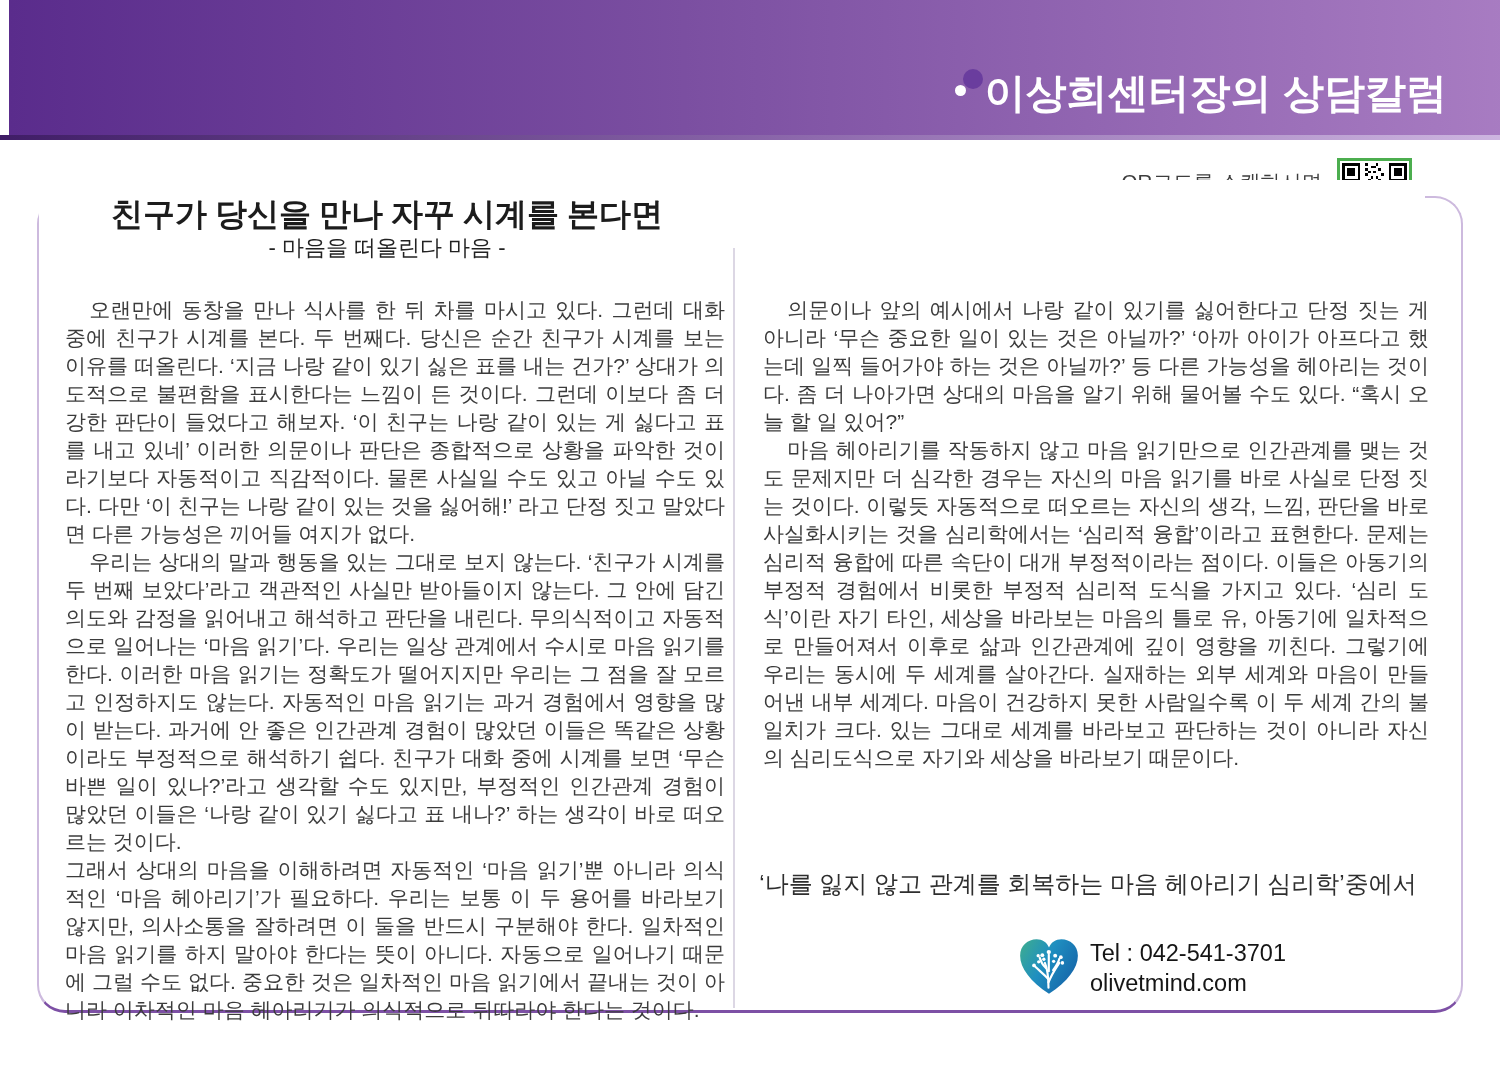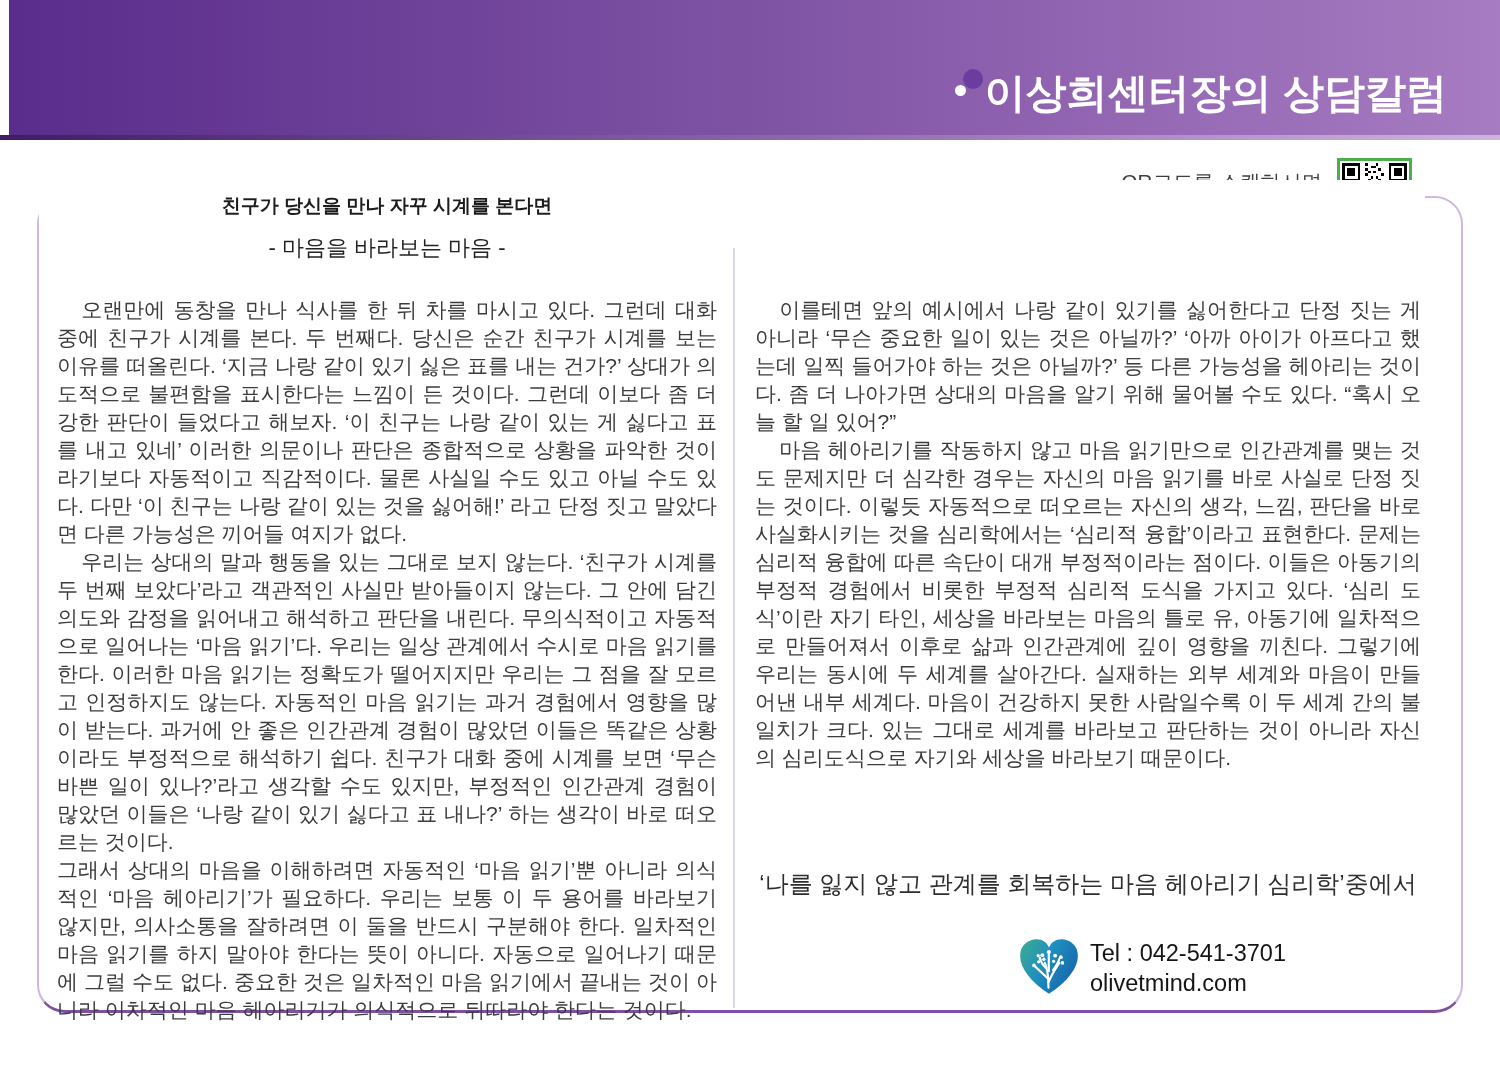--- a/index.html
+++ b/index.html
@@ -28,27 +28,27 @@
   
   .frame { position:absolute; left:37px; top:196px; width:1426px; height:817px;
            border:2px solid #cdbade; border-bottom:3px solid #7d50a5; border-radius:28px; }
   .patch { position:absolute; background:#ffffff; }
   .patch-a { left:39px; top:180px; width:706px; height:68px; }
   .patch-b { left:745px; top:180px; width:680px; height:53px; }
   .divider { position:absolute; left:733px; top:248px; width:2px; height:760px; background:#dcd7e4; }
 
   
   .art-title { position:absolute; left:37px; top:193px; width:700px; text-align:center;
-               font-size:19px; font-weight:bold; color:#1c1c1c; }
+               font-size:32px; font-weight:bold; color:#1c1c1c;font-family:Liberation Serif, serif; }
   .art-subtitle { position:absolute; left:37px; top:233px; width:700px; text-align:center;
                   font-size:22px; color:#222222; }
 
   
   .col { position:absolute; top:296px; font-size:21px; line-height:28px; color:#3b3b3b;
-         text-align:justify; }
+         text-align:justify;margin-left:8px; }
   .col-left  { left:57px;  width:660px; }
   .col-right { left:755px; width:666px; }
   .col p { margin:0; }
   .col p.indent { text-indent:1.15em; }
 
   .citation { position:absolute; left:755px; top:868px; width:666px; text-align:center;
               font-size:24px; color:#2e2e2e; }
 
   
   .footer { position:absolute; left:1016px; top:932px; display:flex; align-items:flex-start; }
@@ -99,30 +99,30 @@
       </g>
     </svg>
   </div>
 
   <div class="frame"></div>
   <div class="patch patch-a"></div>
   <div class="patch patch-b"></div>
   <div class="divider"></div>
 
   <div class="art-title">친구가 당신을 만나 자꾸 시계를 본다면</div>
-  <div class="art-subtitle">- 마음을 바라보는 마음 -</div>
+  <div class="art-subtitle">- 마음을 떠올린다 마음 -</div>
 
   <div class="col col-left">
     <p class="indent">오랜만에 동창을 만나 식사를 한 뒤 차를 마시고 있다. 그런데 대화 중에 친구가 시계를 본다. 두 번째다. 당신은 순간 친구가 시계를 보는 이유를 떠올린다. ‘지금 나랑 같이 있기 싫은 표를 내는 건가?’ 상대가 의도적으로 불편함을 표시한다는 느낌이 든 것이다. 그런데 이보다 좀 더 강한 판단이 들었다고 해보자. ‘이 친구는 나랑 같이 있는 게 싫다고 표를 내고 있네’ 이러한 의문이나 판단은 종합적으로 상황을 파악한 것이라기보다 자동적이고 직감적이다. 물론 사실일 수도 있고 아닐 수도 있다. 다만 ‘이 친구는 나랑 같이 있는 것을 싫어해!’ 라고 단정 짓고 말았다면 다른 가능성은 끼어들 여지가 없다.</p>
     <p class="indent">우리는 상대의 말과 행동을 있는 그대로 보지 않는다. ‘친구가 시계를 두 번째 보았다’라고 객관적인 사실만 받아들이지 않는다. 그 안에 담긴 의도와 감정을 읽어내고 해석하고 판단을 내린다. 무의식적이고 자동적으로 일어나는 ‘마음 읽기’다. 우리는 일상 관계에서 수시로 마음 읽기를 한다. 이러한 마음 읽기는 정확도가 떨어지지만 우리는 그 점을 잘 모르고 인정하지도 않는다. 자동적인 마음 읽기는 과거 경험에서 영향을 많이 받는다. 과거에 안 좋은 인간관계 경험이 많았던 이들은 똑같은 상황이라도 부정적으로 해석하기 쉽다. 친구가 대화 중에 시계를 보면 ‘무슨 바쁜 일이 있나?’라고 생각할 수도 있지만, 부정적인 인간관계 경험이 많았던 이들은 ‘나랑 같이 있기 싫다고 표 내나?’ 하는 생각이 바로 떠오르는 것이다.</p>
     <p>그래서 상대의 마음을 이해하려면 자동적인 ‘마음 읽기’뿐 아니라 의식적인 ‘마음 헤아리기’가 필요하다. 우리는 보통 이 두 용어를 바라보기 않지만, 의사소통을 잘하려면 이 둘을 반드시 구분해야 한다. 일차적인 마음 읽기를 하지 말아야 한다는 뜻이 아니다. 자동으로 일어나기 때문에 그럴 수도 없다. 중요한 것은 일차적인 마음 읽기에서 끝내는 것이 아니라 이차적인 마음 헤아리기가 의식적으로 뒤따라야 한다는 것이다.</p>
   </div>
 
   <div class="col col-right">
-    <p class="indent">이를테면 앞의 예시에서 나랑 같이 있기를 싫어한다고 단정 짓는 게 아니라 ‘무슨 중요한 일이 있는 것은 아닐까?’ ‘아까 아이가 아프다고 했는데 일찍 들어가야 하는 것은 아닐까?’ 등 다른 가능성을 헤아리는 것이다. 좀 더 나아가면 상대의 마음을 알기 위해 물어볼 수도 있다. “혹시 오늘 할 일 있어?”</p>
+    <p class="indent">의문이나 앞의 예시에서 나랑 같이 있기를 싫어한다고 단정 짓는 게 아니라 ‘무슨 중요한 일이 있는 것은 아닐까?’ ‘아까 아이가 아프다고 했는데 일찍 들어가야 하는 것은 아닐까?’ 등 다른 가능성을 헤아리는 것이다. 좀 더 나아가면 상대의 마음을 알기 위해 물어볼 수도 있다. “혹시 오늘 할 일 있어?”</p>
     <p class="indent">마음 헤아리기를 작동하지 않고 마음 읽기만으로 인간관계를 맺는 것도 문제지만 더 심각한 경우는 자신의 마음 읽기를 바로 사실로 단정 짓는 것이다. 이렇듯 자동적으로 떠오르는 자신의 생각, 느낌, 판단을 바로 사실화시키는 것을 심리학에서는 ‘심리적 융합’이라고 표현한다. 문제는 심리적 융합에 따른 속단이 대개 부정적이라는 점이다. 이들은 아동기의 부정적 경험에서 비롯한 부정적 심리적 도식을 가지고 있다. ‘심리 도식’이란 자기 타인, 세상을 바라보는 마음의 틀로 유, 아동기에 일차적으로 만들어져서 이후로 삶과 인간관계에 깊이 영향을 끼친다. 그렇기에 우리는 동시에 두 세계를 살아간다. 실재하는 외부 세계와 마음이 만들어낸 내부 세계다. 마음이 건강하지 못한 사람일수록 이 두 세계 간의 불일치가 크다. 있는 그대로 세계를 바라보고 판단하는 것이 아니라 자신의 심리도식으로 자기와 세상을 바라보기 때문이다.</p>
   </div>
 
   <div class="citation">‘나를 잃지 않고 관계를 회복하는 마음 헤아리기 심리학’중에서</div>
 
   <div class="footer">
     <svg class="heart" viewBox="0 0 64 60">
       <defs>
         <linearGradient id="hg" x1="0" y1="0" x2="1" y2="0.55">
           <stop offset="0" stop-color="#3fae8e"></stop>

